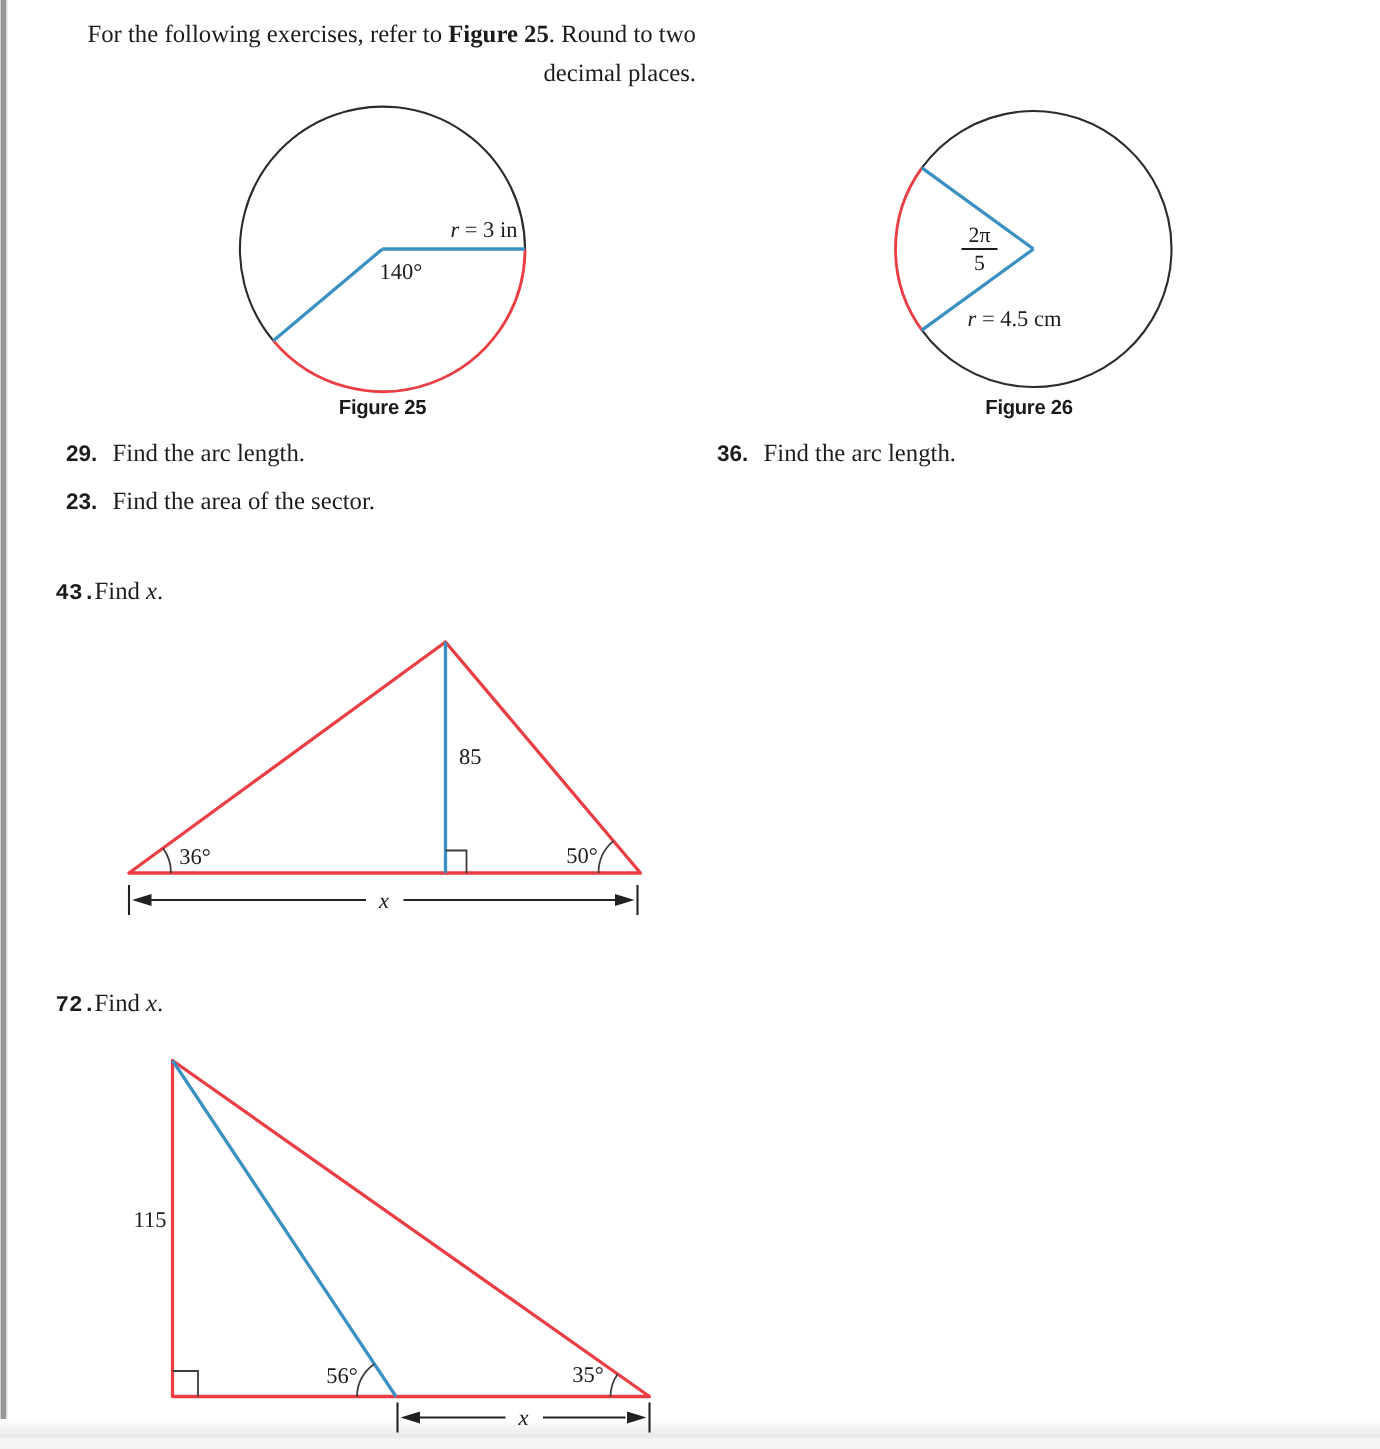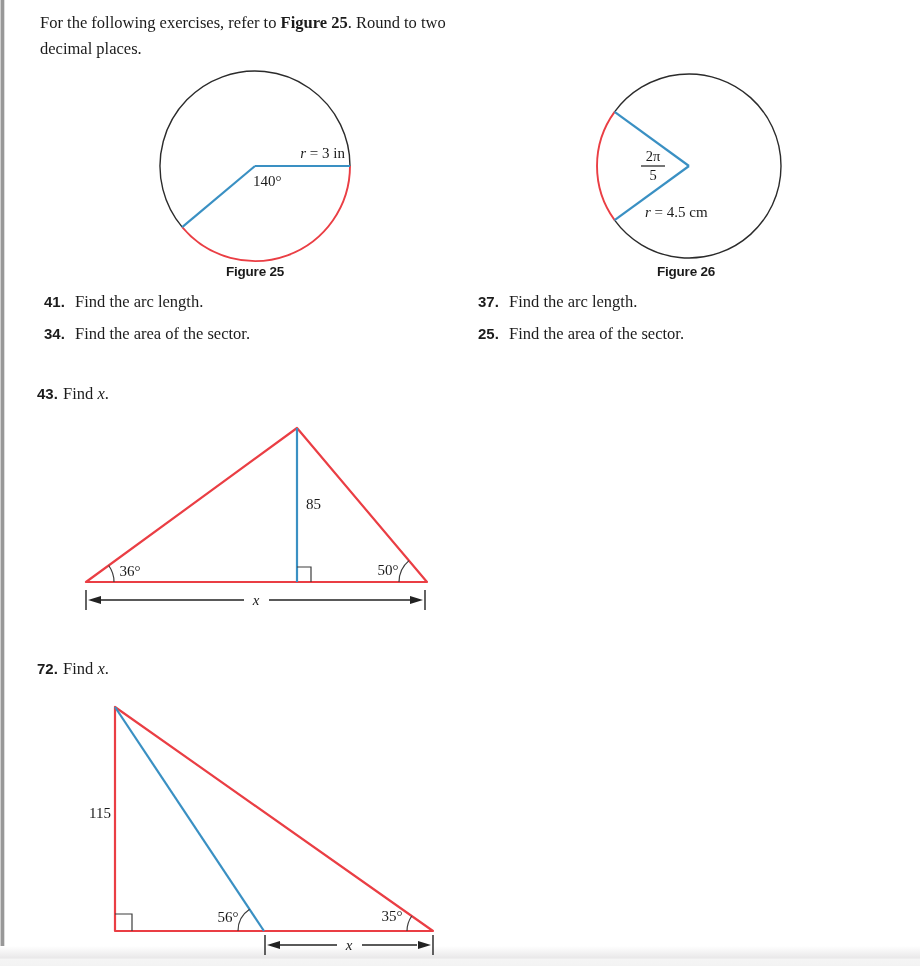--- a/index.html
+++ b/index.html
@@ -3,32 +3,32 @@
 <meta charset="utf-8">
 <style>
   html,body{margin:0;padding:0;background:#fff;}
   .page{position:relative;width:920px;height:966px;background:#ffffff;overflow:hidden;
         font-family:"Liberation Serif",serif;color:#1c1c1c;}
   .left-bar{position:absolute;left:0;top:0;width:5px;height:966px;
         background:linear-gradient(to right,#cfcfcf 0 1px,#989898 1px 4px,#dedede 4px 5px);}
   .bottom-strip{position:absolute;left:0;top:946px;width:920px;height:20px;
         background:linear-gradient(#ffffff,#e9e8e9 60%,#f5f5f5 66%,#f3f3f3);}
   .intro{position:absolute;margin:0;font-size:16.5px;line-height:26px;color:#1b1b1b;}
-  #intro-left{left:40px;top:10px;width:424px;}
+  #intro-left{left:40px;top:10px;width:424px;text-align:right;}
   #intro-right{left:478px;top:10px;width:426px;}
   .intro b{font-weight:bold;}
   .fig-caption{position:absolute;font-family:"Liberation Sans",sans-serif;font-weight:bold;
         font-size:13.5px;letter-spacing:-0.2px;text-align:center;color:#1a1a1a;}
   #caption25{left:150px;top:264px;width:210px;}
   #caption26{left:586px;top:264px;width:200px;}
   .ex-row{position:absolute;font-size:16.5px;line-height:20px;white-space:nowrap;}
   .ex-num{display:inline-block;font-family:"Liberation Sans",sans-serif;font-weight:bold;
         font-size:15px;}
   .ex-row .ex-num{width:31px;}
-  .prob-head .ex-num{width:26px;}
+  .prob-head .ex-num{width:26px;font-family:Liberation Mono, monospace;}
   #ex22{left:44px;top:292px;} #ex23{left:44px;top:324px;}
   #ex24{left:478px;top:292px;} #ex25{left:478px;top:324px;}
   #prob43-head{left:37px;top:384px;} #prob44-head{left:37px;top:659px;}
   .fig-svg{position:absolute;}
   #fig25{left:150px;top:62px;} #fig26{left:590px;top:68px;}
   #tri43{left:60px;top:418px;} #tri44{left:60px;top:695px;}
   svg text{font-family:"Liberation Serif",serif;font-size:15px;fill:#1b1b1b;}
   svg text.frac{font-size:14.5px;}
   svg text.dim-label{font-style:italic;font-size:15px;}
   tspan.it{font-style:italic;}
@@ -61,24 +61,23 @@
     <path d="M 24.6 43.9 A 92 92 0 0 0 24.6 152.1" fill="none" stroke-width="1.9" stroke="#ea3e44"></path>
     <path d="M 99 98 L 24.6 43.9" fill="none" stroke-width="2.2" stroke="#3a90c3"></path>
     <path d="M 99 98 L 24.6 152.1" fill="none" stroke-width="2.2" stroke="#3a90c3"></path>
     <text class="frac" x="63" y="93" text-anchor="middle">2π</text>
     <path d="M 51 98 H 75" stroke="#1b1b1b" stroke-width="1.2"></path>
     <text class="frac" x="63" y="112" text-anchor="middle">5</text>
     <text x="55" y="149"><tspan class="it">r</tspan><tspan> = 4.5 cm</tspan></text>
   </svg>
   <div class="fig-caption" id="caption26">Figure 26</div>
 
-  <div class="ex-row" id="ex22"><span class="ex-num">41.</span><span>Find the arc length.</span></div>
-  <div class="ex-row" id="ex23"><span class="ex-num">34.</span><span>Find the area of the sector.</span></div>
-  <div class="ex-row" id="ex24"><span class="ex-num">37.</span><span>Find the arc length.</span></div>
-  <div class="ex-row" id="ex25"><span class="ex-num">25.</span><span>Find the area of the sector.</span></div>
+  <div class="ex-row" id="ex22"><span class="ex-num">29.</span><span>Find the arc length.</span></div>
+  <div class="ex-row" id="ex23"><span class="ex-num">23.</span><span>Find the area of the sector.</span></div>
+  <div class="ex-row" id="ex24"><span class="ex-num">36.</span><span>Find the arc length.</span></div>
 
   <div class="ex-row prob-head" id="prob43-head"><span class="ex-num">43.</span><span><span>Find </span><i>x</i><span>.</span></span></div>
 
   <svg class="fig-svg" id="tri43" width="380" height="200" viewBox="0 0 380 200">
     <path d="M 237 10 L 26 164 L 367 164 Z" fill="none" stroke-width="2.2" stroke-linejoin="round" stroke="#ea3e44"></path>
     <path d="M 237 10 L 237 164" fill="none" stroke-width="2.2" stroke="#3a90c3"></path>
     <path class="thin" d="M 237 149 H 251 V 164"></path>
     <path class="thin" d="M 54 164 A 28 28 0 0 0 48.7 147.5"></path>
     <path class="thin" d="M 339 164 A 28 28 0 0 1 349 142.6"></path>
     <text x="246" y="91">85</text>

